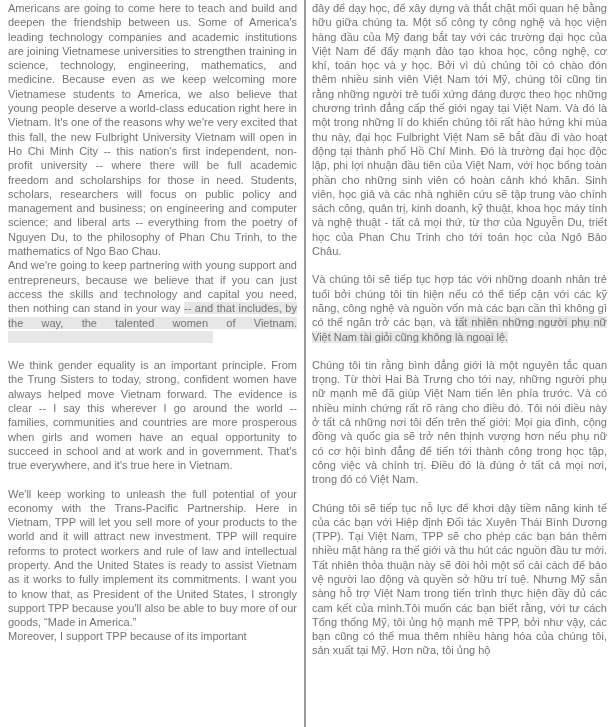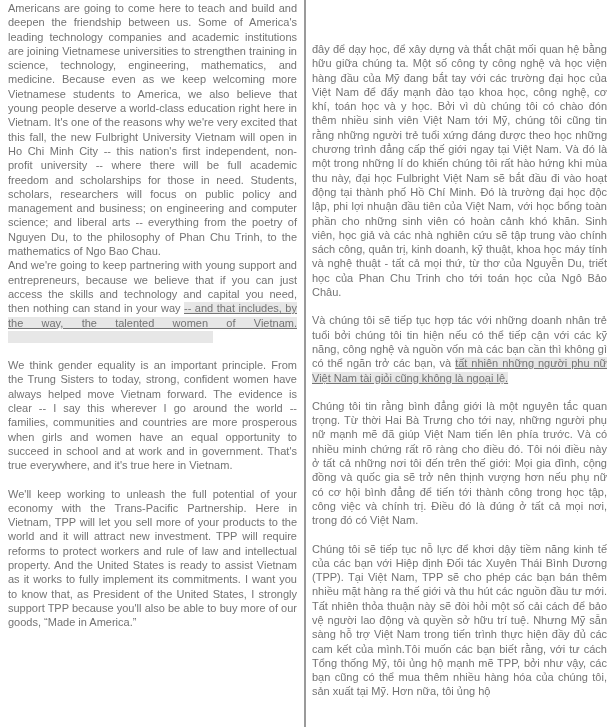--- a/index.html
+++ b/index.html
@@ -28,51 +28,49 @@
     padding: 1px 7px 0 8px;
   }
   .divider {
     width: 2px;
     background: #9a9a9a;
     flex: 0 0 auto;
   }
   .col.right {
     flex: 1;
     padding: 1px 6px 0 6px;
-    margin-top: 41px;
   }
   p {
     margin: 0 0 14px 0;
   }
   p:last-child {
     margin-bottom: 0;
   }
   .hl {
     background: #e7e7e7;
-    text-decoration: underline;
   }
   .hl-filler {
     display: inline-block;
     width: 205px;
     height: 12px;
     background: #e7e7e7;
     vertical-align: text-bottom;
   }
 </style>
 </head>
 <body>
 
 <div class="viewport">
 
   <div class="col left">
     <p><span>Americans are going to come here to teach and build and deepen the friendship between us. Some of America's leading technology companies and academic institutions are joining Vietnamese universities to strengthen training in science, technology, engineering, mathematics, and medicine. Because even as we keep welcoming more Vietnamese students to America, we also believe that young people deserve a world-class education right here in Vietnam. It's one of the reasons why we're very excited that this fall, the new Fulbright University Vietnam will open in Ho Chi Minh City -- this nation's first independent, non-profit university -- where there will be full academic freedom and scholarships for those in need. Students, scholars, researchers will focus on public policy and management and business; on engineering and computer science; and liberal arts -- everything from the poetry of Nguyen Du, to the philosophy of Phan Chu Trinh, to the mathematics of Ngo Bao Chau.</span><br>
       <span>And we're going to keep partnering with young support and entrepreneurs, because we believe that if you can just access the skills and technology and capital you need, then nothing can stand in your way </span><span class="hl">-- and that includes, by the way, the talented women of Vietnam.</span><span class="hl-filler"></span></p>
     <p><span>We think gender equality is an important principle.  From the Trung Sisters to today, strong, confident women have always helped move Vietnam forward. The evidence is clear -- I say this wherever I go around the world -- families, communities and countries are more prosperous when girls and women have an equal opportunity to succeed in school and at work and in government.  That's true everywhere, and it's true here in Vietnam.</span></p>
     <p><span>We'll keep working to unleash the full potential of your economy with the Trans-Pacific Partnership. Here in Vietnam, TPP will let you sell more of your products to the world and it will attract new investment.  TPP will require reforms to protect workers and rule of law and intellectual property. And the United States is ready to assist Vietnam as it works to fully implement its commitments.  I want you to know that, as President of the United States, I strongly support TPP because you'll also be able to buy more of our goods, “Made in America.”</span><br>
-      </p>
+      <span>Moreover, I support TPP because of its important</span></p>
   </div>
 
   <div class="divider"></div>
 
   <div class="col right">
     <p><span>đây để dạy học, để xây dựng và thắt chặt mối quan hệ bằng hữu giữa chúng ta. Một số công ty công nghệ và học viện hàng đầu của Mỹ đang bắt tay với các trường đại học của Việt Nam để đẩy mạnh đào tạo khoa học, công nghệ, cơ khí, toán học và y học. Bởi vì dù chúng tôi có chào đón thêm nhiều sinh viên Việt Nam tới Mỹ, chúng tôi cũng tin rằng những người trẻ tuổi xứng đáng được theo học những chương trình đẳng cấp thế giới ngay tại Việt Nam. Và đó là một trong những lí do khiến chúng tôi rất hào hứng khi mùa thu này, đại học Fulbright Việt Nam sẽ bắt đầu đi vào hoạt động tại thành phố Hồ Chí Minh. Đó là trường đại học độc lập, phi lợi nhuận đầu tiên của Việt Nam, với học bổng toàn phần cho những sinh viên có hoàn cảnh khó khăn. Sinh viên, học giả và các nhà nghiên cứu sẽ tập trung vào chính sách công, quản trị, kinh doanh, kỹ thuật, khoa học máy tính và nghệ thuật - tất cả mọi thứ, từ thơ của Nguyễn Du, triết học của Phan Chu Trinh cho tới toán học của Ngô Bảo Châu.</span></p>
     <p><span>Và chúng tôi sẽ tiếp tục hợp tác với những doanh nhân trẻ tuổi  bởi chúng tôi tin hiện nếu có thể tiếp cận với các kỹ năng, công nghệ và nguồn vốn mà các bạn cần thì không gì có thể ngăn trở các bạn, và </span><span class="hl">tất nhiên những người phụ nữ Việt Nam tài giỏi cũng không là ngoại lệ.</span></p>
     <p><span>Chúng tôi tin rằng bình đẳng giới là một nguyên tắc quan trọng. Từ thời Hai Bà Trưng cho tới nay, những người phụ nữ mạnh mẽ đã giúp Việt Nam tiến lên phía trước. Và có nhiều minh chứng rất rõ ràng cho điều đó. Tôi nói điều này ở tất cả những nơi tôi đến trên thế giới: Mọi gia đình, cộng đồng và quốc gia sẽ trở nên thịnh vượng hơn nếu phụ nữ có cơ hội bình đẳng để tiến tới thành công trong học tập, công việc và chính trị. Điều đó là đúng ở tất cả mọi nơi, trong đó có Việt Nam.</span></p>
     <p><span>Chúng tôi sẽ tiếp tục nỗ lực để khơi dậy tiềm năng kinh tế của các bạn với Hiệp định Đối tác Xuyên Thái Bình Dương (TPP). Tại Việt Nam, TPP sẽ cho phép các bạn bán thêm nhiều mặt hàng ra thế giới và thu hút các nguồn đầu tư mới. Tất nhiên thỏa thuận này sẽ đòi hỏi một số cải cách để bảo vệ người lao động và quyền sở hữu trí tuệ. Nhưng Mỹ sẵn sàng hỗ trợ Việt Nam trong tiến trình thực hiện đầy đủ các cam kết của mình.Tôi muốn các bạn biết rằng, với tư cách Tổng thống Mỹ, tôi ủng hộ mạnh mẽ TPP, bởi như vậy, các bạn cũng có thể mua thêm nhiều hàng hóa của chúng tôi, sản xuất tại Mỹ. Hơn nữa, tôi ủng hộ</span></p>
   </div>

